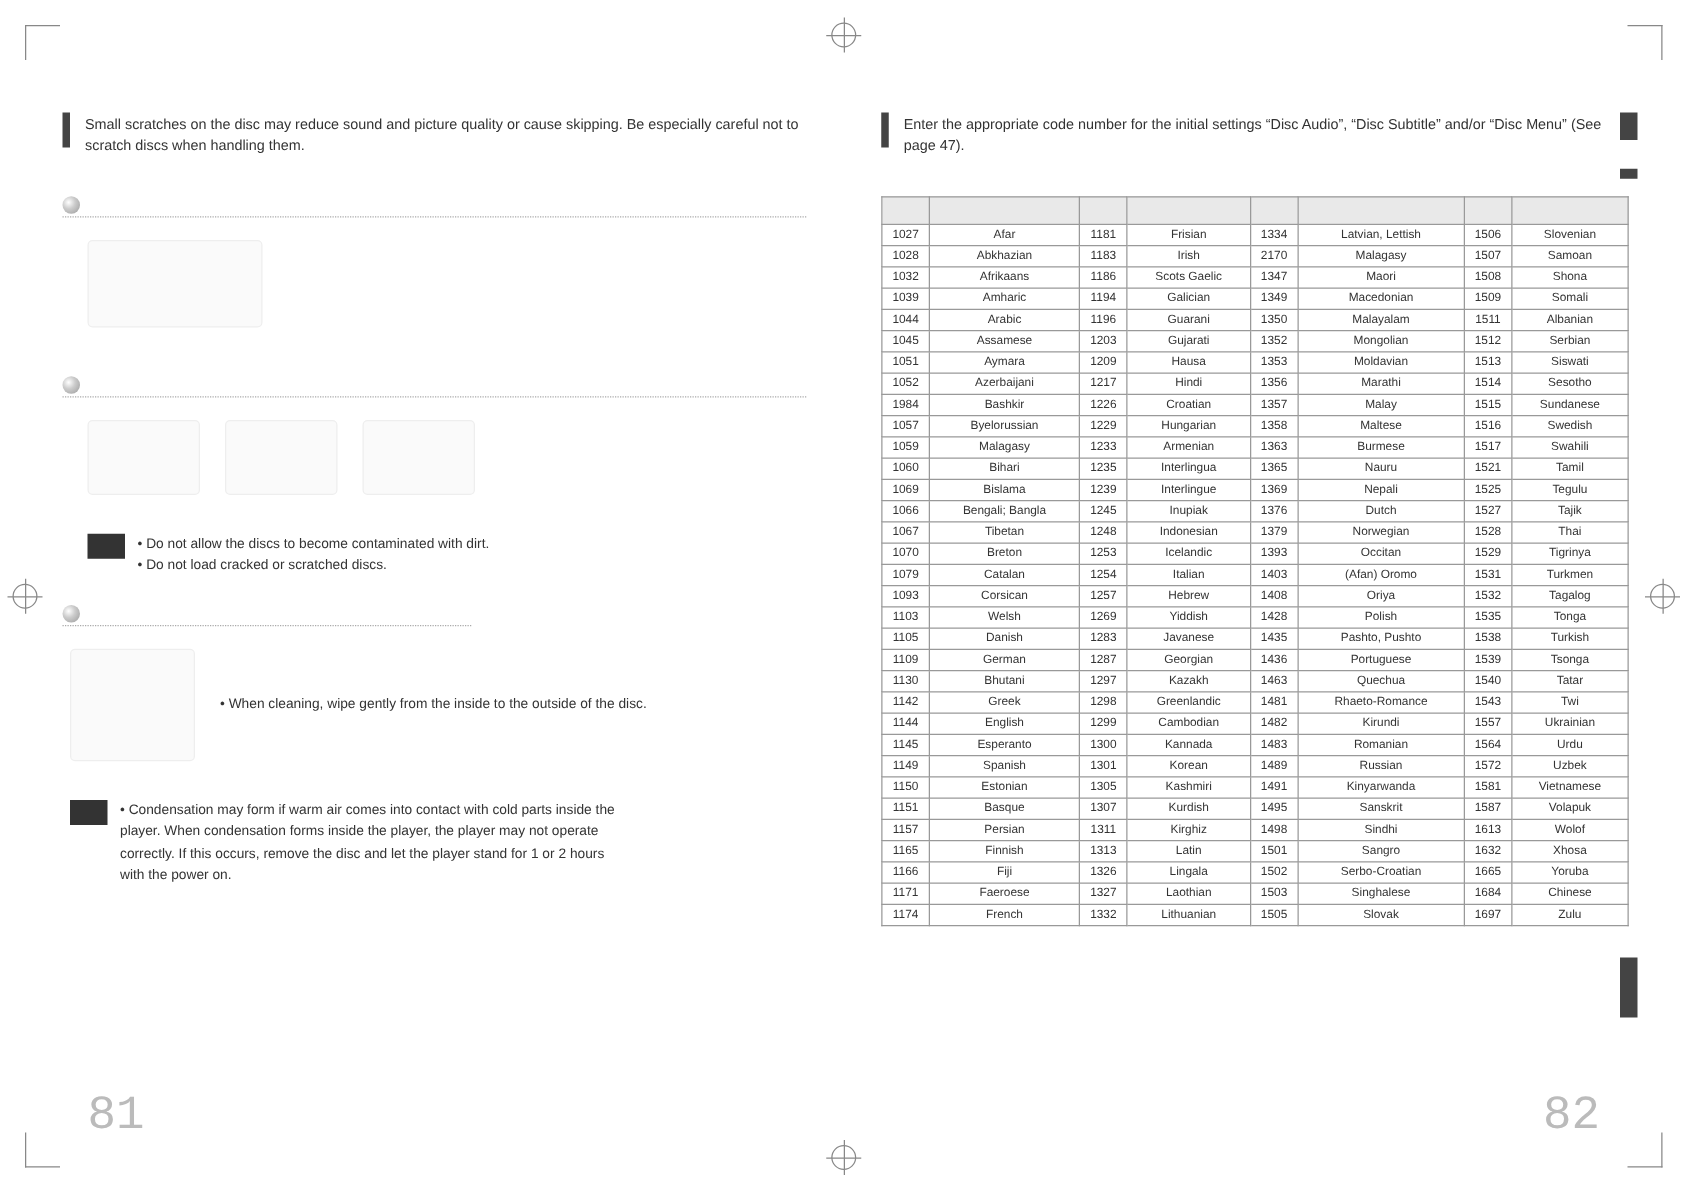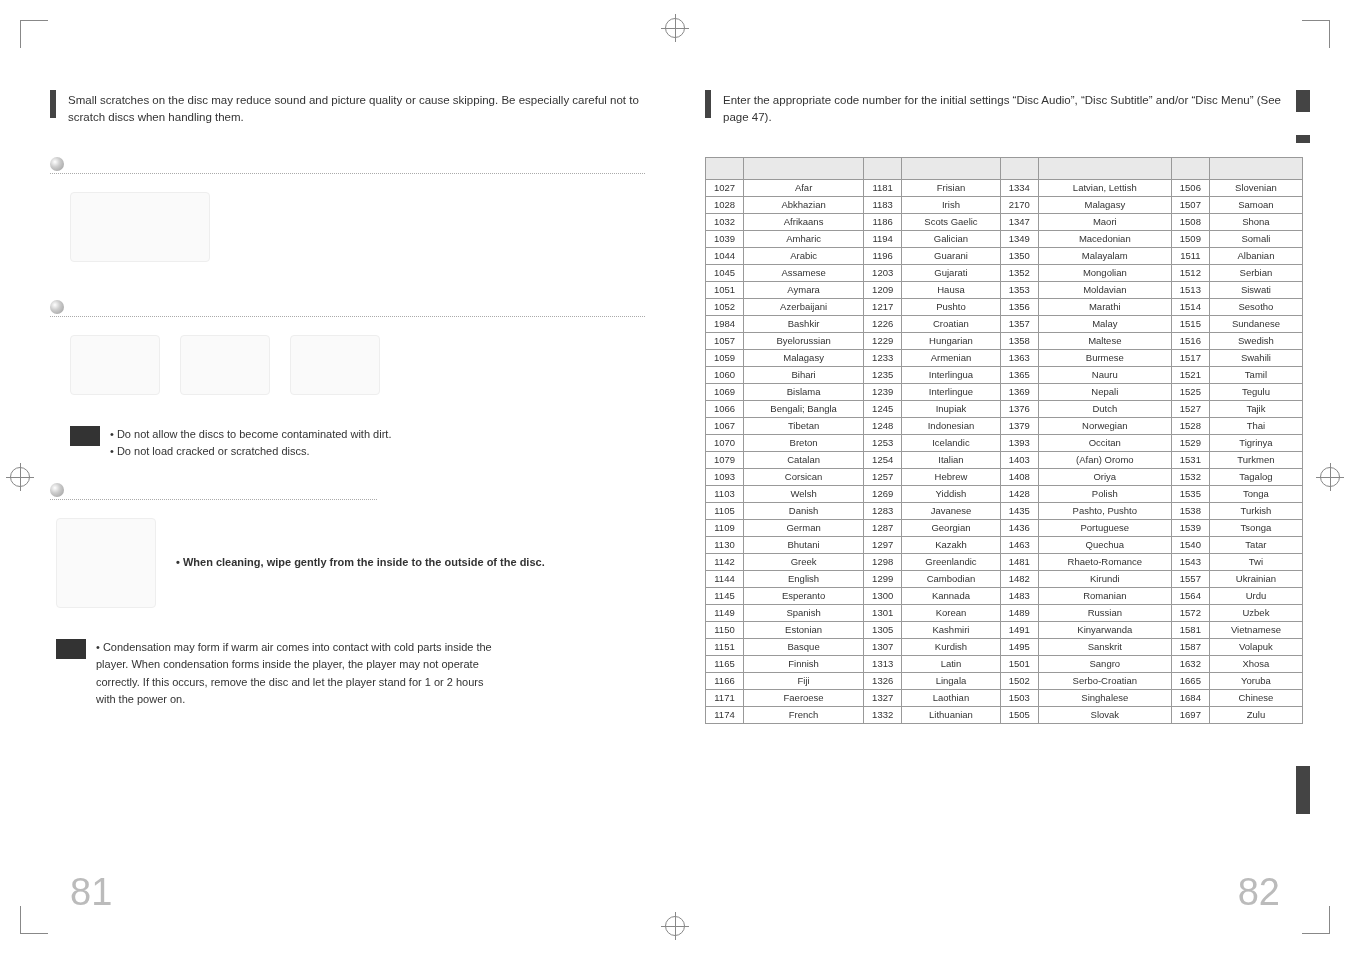--- a/index.html
+++ b/index.html
@@ -139,21 +139,21 @@
   .note-text li {
     list-style: none;
   }
 
   .page-num {
     position: absolute;
     bottom: 40px;
     font-size: 38px;
     font-weight: 300;
     color: #bbb;
-    font-family: Liberation Sans, sans-serif;
+    font-family: Liberation Mono, monospace;
   }
   .page-num-left { left: 70px; }
   .page-num-right { right: 70px; }
 
   
   .lang-table {
     border-collapse: collapse;
     width: 100%;
     font-size: 9.5px;
     margin-top: 10px;
@@ -216,21 +216,21 @@
     <div class="note-text">
       <li>• Do not allow the discs to become contaminated with dirt.</li>
       <li>• Do not load cracked or scratched discs.</li>
     </div>
   </div>
 
   <div class="section-head" style="margin-top:22px; width:55%">
     <span class="section-dot"></span>
     <span class="spacer"></span>
   </div>
-  <div style="display:flex; gap:20px; align-items:center; padding-left:6px;font-weight:bold;">
+  <div style="display:flex; gap:20px; align-items:center; padding-left:6px;">
     <div class="illus" style="width:100px;height:90px;"></div>
     <div class="note-text" style="flex:1">• When cleaning, wipe gently from the inside to the outside of the disc.</div>
   </div>
   <div class="note-box" style="margin-left:6px;">
     <div class="note-icon"></div>
     <div class="note-text" style="max-width:400px">• Condensation may form if warm air comes into contact with cold parts inside the player. When condensation forms inside the player, the player may not operate correctly. If this occurs, remove the disc and let the player stand for 1 or 2 hours with the power on.</div>
   </div>
 
   <div class="page-num page-num-left">81</div>
 </div>
@@ -322,21 +322,21 @@
           <td>Hausa</td>
           <td class="code-col">1353</td>
           <td>Moldavian</td>
           <td class="code-col">1513</td>
           <td>Siswati</td>
         </tr>
         <tr>
           <td class="code-col">1052</td>
           <td>Azerbaijani</td>
           <td class="code-col">1217</td>
-          <td>Pushto</td>
+          <td>Hindi</td>
           <td class="code-col">1356</td>
           <td>Marathi</td>
           <td class="code-col">1514</td>
           <td>Sesotho</td>
         </tr>
         <tr>
           <td class="code-col">1984</td>
           <td>Bashkir</td>
           <td class="code-col">1226</td>
           <td>Croatian</td>
@@ -529,20 +529,30 @@
           <td class="code-col">1151</td>
           <td>Basque</td>
           <td class="code-col">1307</td>
           <td>Kurdish</td>
           <td class="code-col">1495</td>
           <td>Sanskrit</td>
           <td class="code-col">1587</td>
           <td>Volapuk</td>
         </tr>
         <tr>
+          <td class="code-col">1157</td>
+          <td>Persian</td>
+          <td class="code-col">1311</td>
+          <td>Kirghiz</td>
+          <td class="code-col">1498</td>
+          <td>Sindhi</td>
+          <td class="code-col">1613</td>
+          <td>Wolof</td>
+        </tr>
+        <tr>
           <td class="code-col">1165</td>
           <td>Finnish</td>
           <td class="code-col">1313</td>
           <td>Latin</td>
           <td class="code-col">1501</td>
           <td>Sangro</td>
           <td class="code-col">1632</td>
           <td>Xhosa</td>
         </tr>
         <tr>

